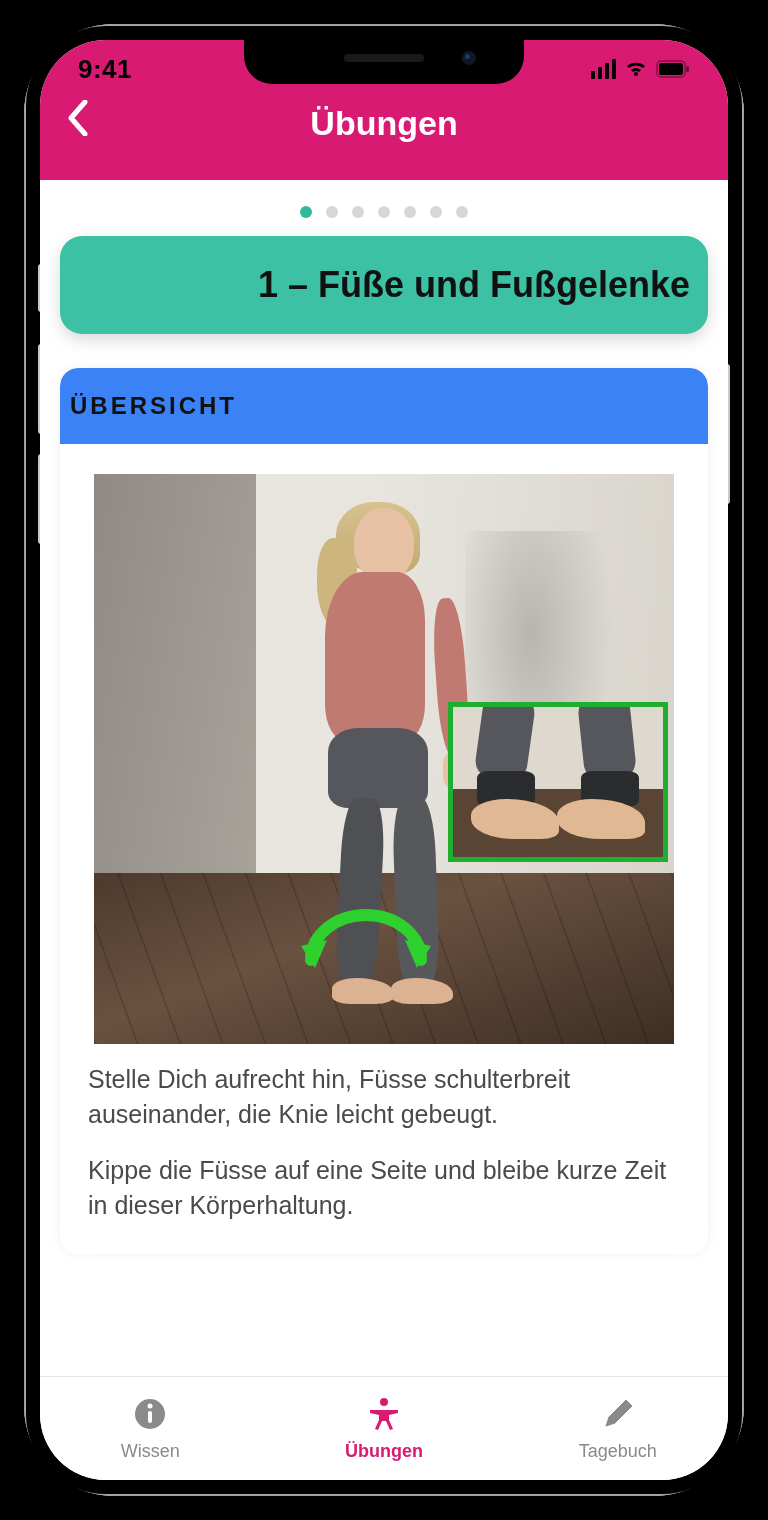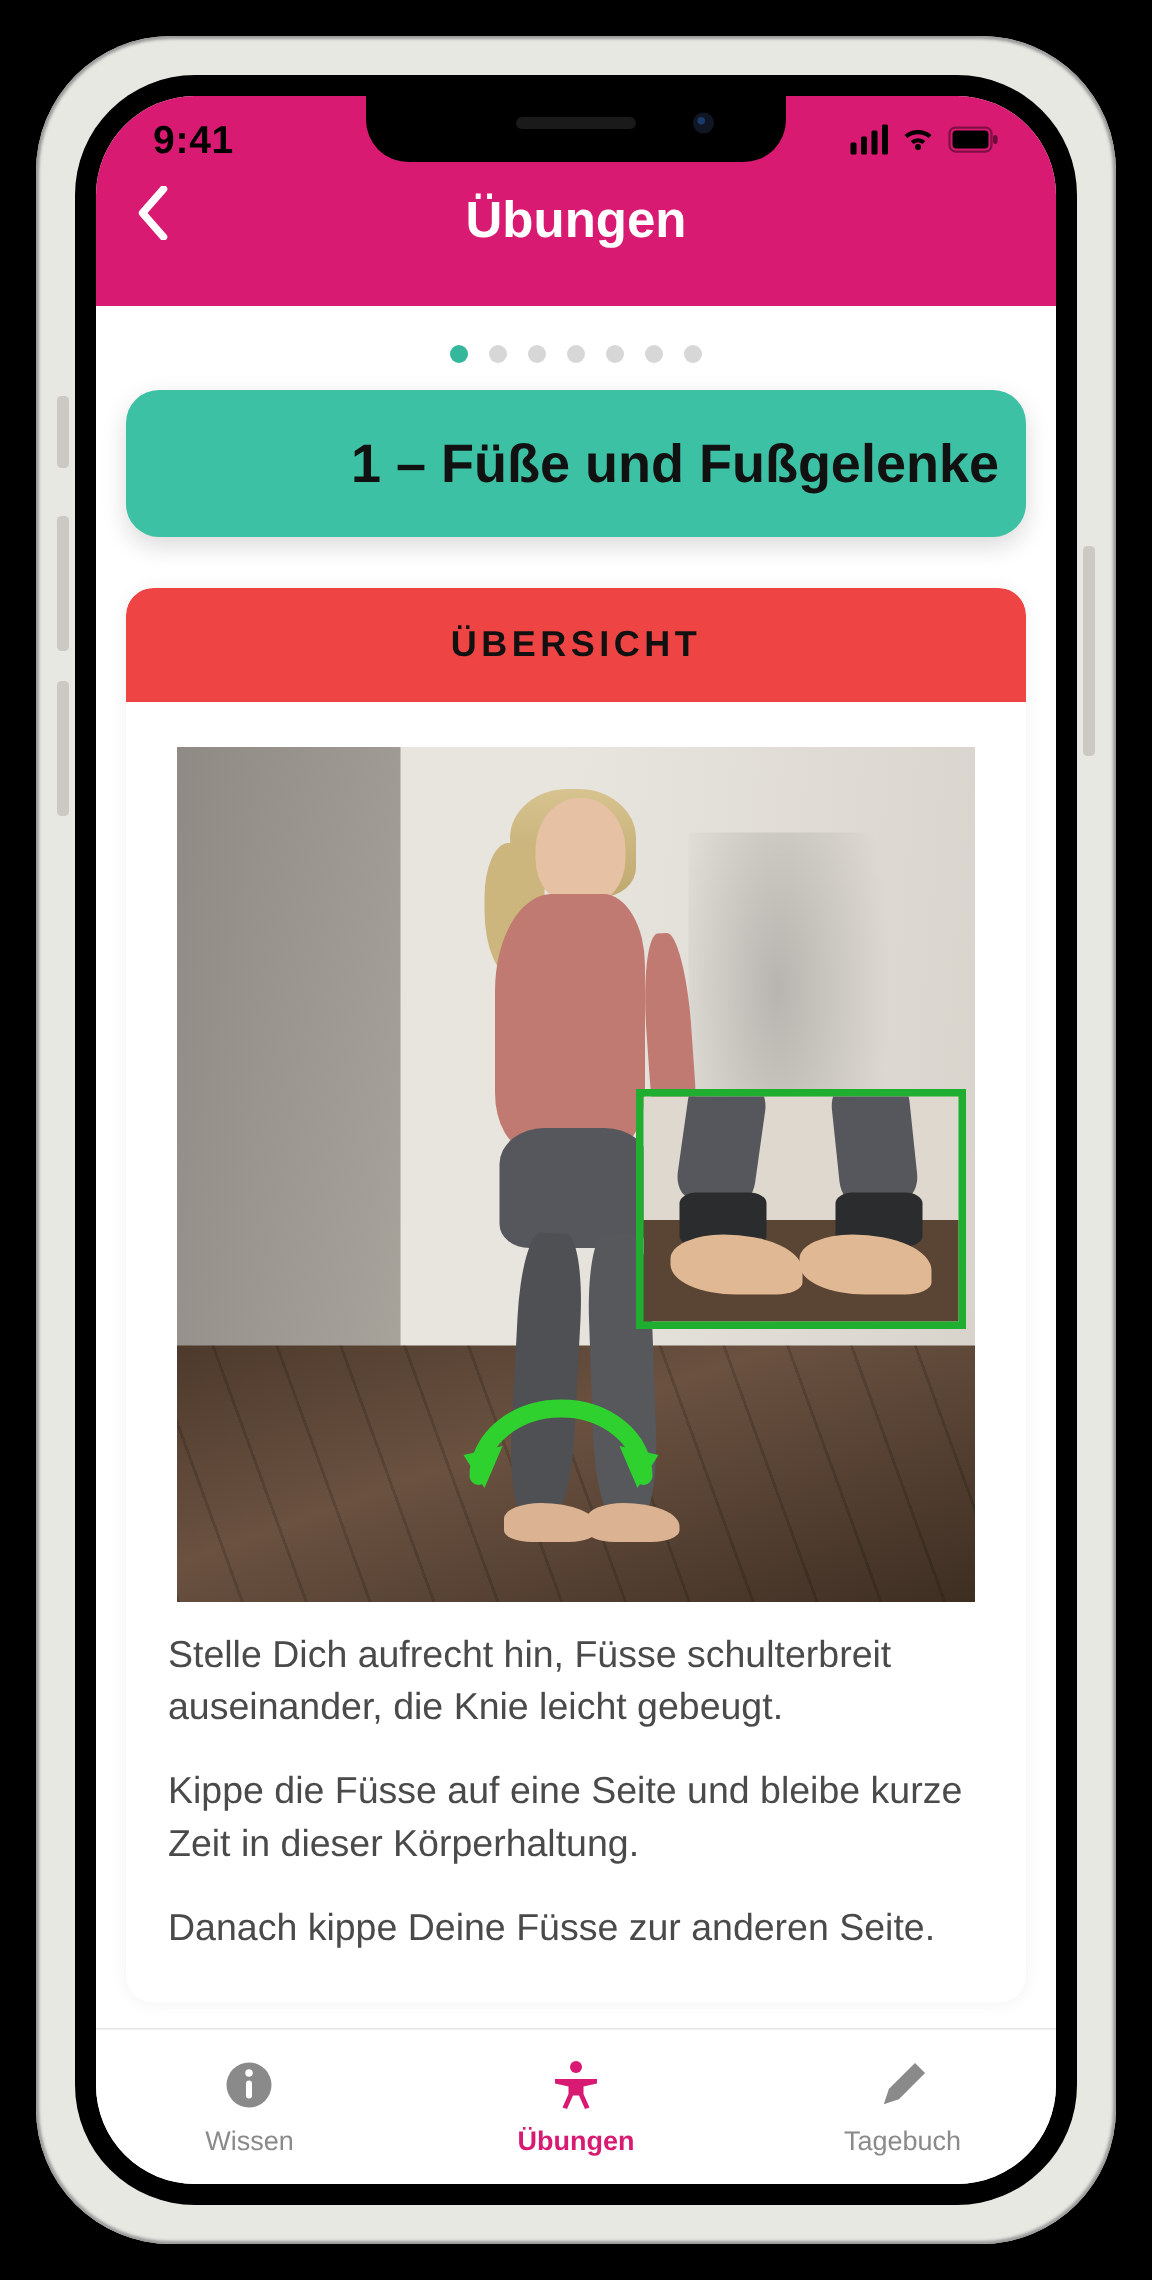--- a/index.html
+++ b/index.html
@@ -1,19 +1,19 @@
 <!DOCTYPE html>
 <html><head>
 <meta charset="utf-8">
 <style>
   * { box-sizing: border-box; margin: 0; padding: 0; }
   html, body { width: 768px; height: 1520px; background: #000; font-family: -apple-system, Helvetica, Arial, sans-serif; }
   .frame {
     position: absolute; left: 24px; top: 24px; width: 720px; height: 1472px;
-    border-radius: 90px; background: #e8e8e3; padding: 26px;
+    border-radius: 90px; background: #e8e8e3; padding: 2px;
     box-shadow: inset 0 0 2px 2px #999;
   }
   .bezel {
     width: 100%; height: 100%; border-radius: 80px; background: #000; padding: 14px;
   }
   .screen {
     width: 100%; height: 100%; border-radius: 66px; background: #fff; overflow: hidden;
     position: relative;
   }
   
@@ -50,21 +50,21 @@
   .dot.active { background:#34b79a;}
   .card-title {
     background:#3cc1a4; border-radius:22px; padding:28px 18px; text-align:right;
     font-size:36px; font-weight:800; color:#111; box-shadow:0 6px 16px rgba(0,0,0,0.15);
     margin-bottom:34px;
   }
   .inner-card {
     background:#fff; border-radius:18px; box-shadow:0 0 12px rgba(0,0,0,0.06); overflow:hidden;
   }
   .over-btn {
-    background:#ef4444; text-align:center; padding:24px 10px; font-size:24px; font-weight:800;
+    background:#3b82f6; padding:24px 10px; font-size:24px; font-weight:800;
     letter-spacing:3px; color:#111; border-radius:18px 18px 0 0;
   }
   .img-wrap { padding:30px 34px 12px 34px; }
   .ex-img {
     width:100%; height:570px; position:relative; overflow:hidden;
   }
   
   .room-wall-l { position:absolute; left:0; top:0; width:28%; height:78%; background:linear-gradient(100deg,#8f8a84,#a8a39b);}
   .room-wall-r { position:absolute; right:0; top:0; width:76%; height:78%; background:linear-gradient(95deg,#e8e5df 30%,#d8d4cc);}
   .room-floor { position:absolute; left:0; bottom:0; width:100%; height:30%; background:linear-gradient(160deg,#4d3a2c,#6a5140 40%,#3d2e22);}
@@ -206,21 +206,20 @@
                 <div class="icuff1"></div>
                   <div class="icuff2"></div>
                 <div class="ifoot1"></div>
                   <div class="ifoot2"></div>
               </div>
             </div>
           </div>
           <div class="desc" id="desc">
               <p>Stelle Dich aufrecht hin, Füsse schulterbreit auseinander, die Knie leicht gebeugt.</p>
               <p>Kippe die Füsse auf eine Seite und bleibe kurze Zeit in dieser Körperhaltung.</p>
-              <p>Danach kippe Deine Füsse zur anderen Seite.</p>
             </div>
         </div>
       </div>
 
       <div class="tabbar" id="tabbar">
           <div class="tab">
             <span><svg viewBox="0 0 36 36">
                 <circle cx="18" cy="18" r="15" fill="currentColor"></circle>
                 <rect x="16" y="15" width="4" height="12" rx="2" fill="#fff"></rect>
                 <circle cx="18" cy="10" r="2.5" fill="#fff"></circle>

